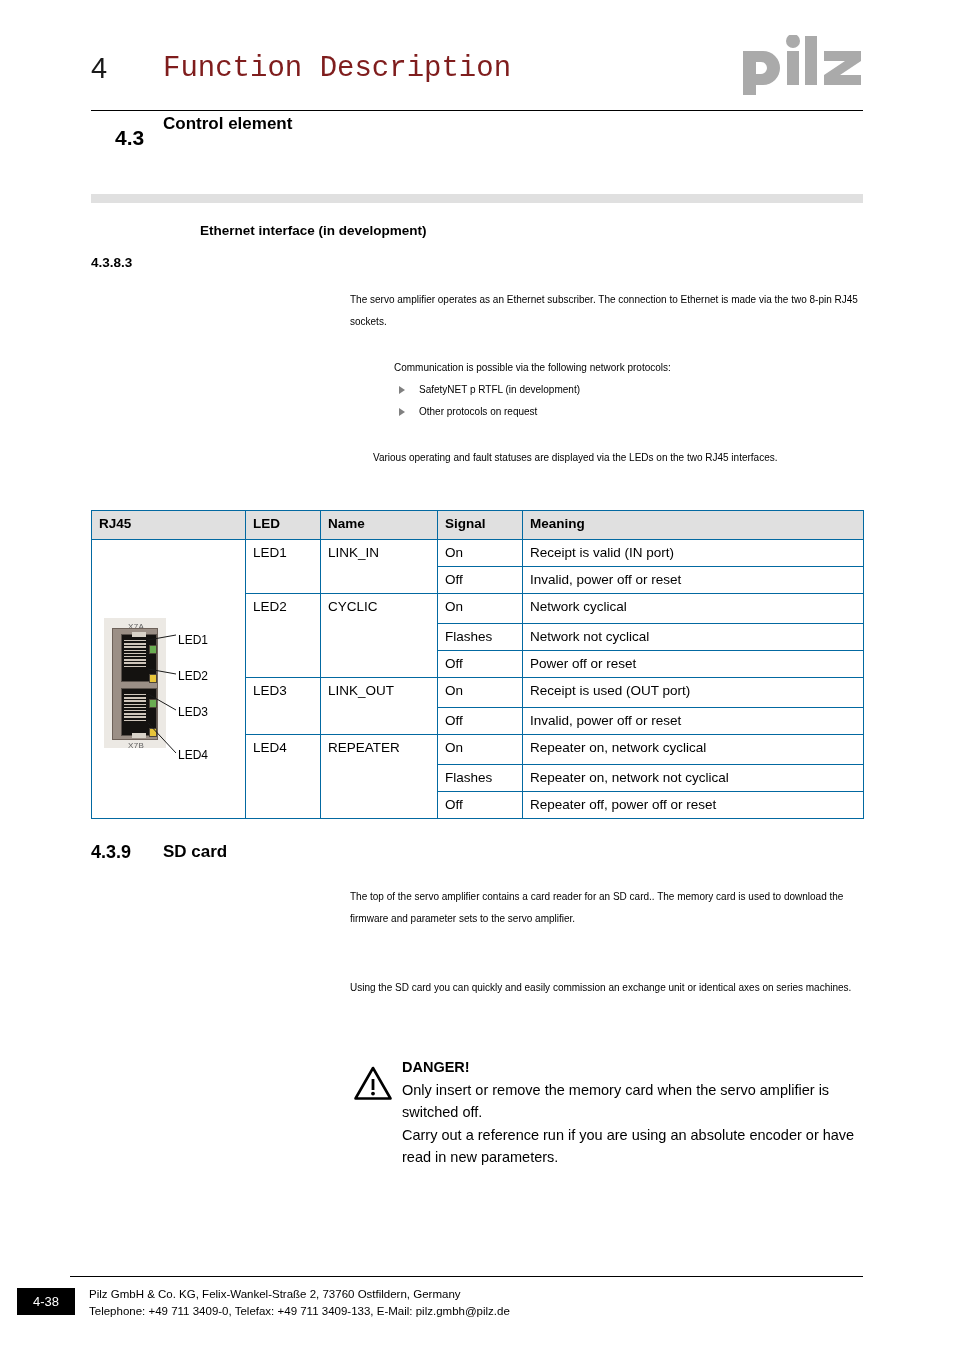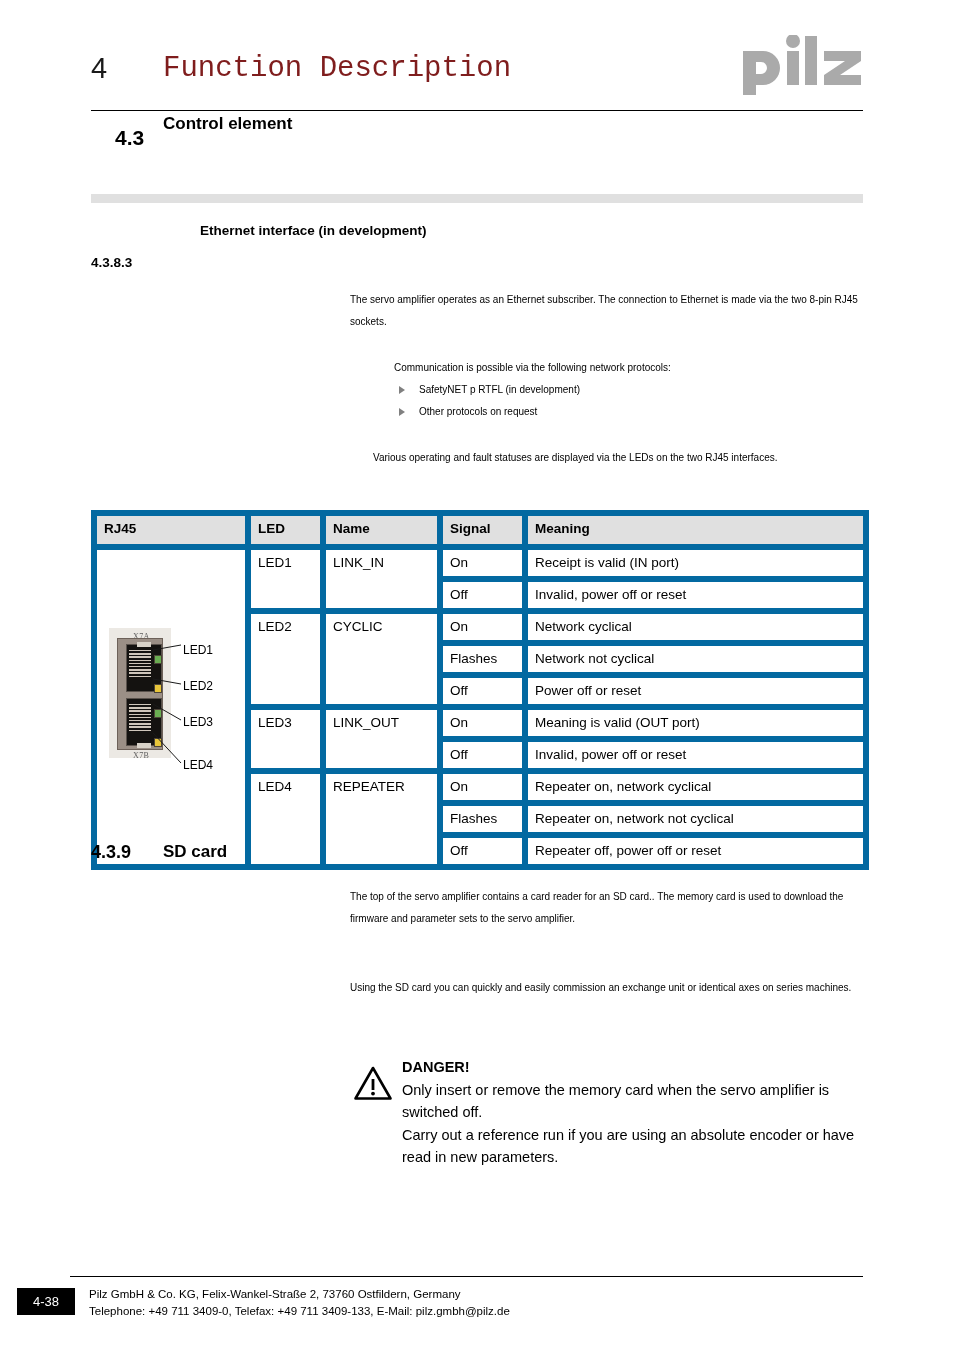--- a/index.html
+++ b/index.html
@@ -130,21 +130,21 @@
   
   .led-table {
     position: absolute;
     left: 91px; top: 510px;
     width: 772px;
     border-collapse: collapse;
     font-size: 13.5px;
     table-layout: fixed;
   }
   .led-table th, .led-table td {
-    border: 6px solid #0369a1;
+    border: 1px solid #0369a1;
     text-align: left;
     vertical-align: top;
     padding: 5px 7px 5px 7px;
     font-weight: normal;
     line-height: 16px;
   }
   .led-table thead th {
     background: #e0e0e0;
     font-weight: bold;
     height: 18px;
@@ -214,21 +214,21 @@
   .led-green { background: #6aad52; }
   .led-amber { background: #e8c53a; }
   .ld1 { left: 36px; top: 16px; }
   .ld2 { left: 36px; top: 45px; }
   .ld3 { left: 36px; top: 70px; }
   .ld4 { left: 36px; top: 99px; }
   .rj45-label {
     position: absolute;
     font-size: 8px;
     color: #5e5e5e;
-    font-family: Liberation Serif, serif;
+    font-family: Liberation Sans, sans-serif;
     letter-spacing: 0.4px;
   }
   .lab-x7a { left: 24px; top: 1px; }
   .lab-x7b { left: 24px; top: 120px; }
 
   .leader-svg {
     position: absolute;
     left: 0; top: 0;
     width: 152px; height: 278px;
     pointer-events: none;
@@ -428,21 +428,21 @@
     </tr>
     <tr>
       <td>Off</td>
       <td>Power off or reset</td>
     </tr>
 
     <tr class="grp-start">
       <td rowspan="2">LED3</td>
       <td rowspan="2">LINK_OUT</td>
       <td>On</td>
-      <td>Meaning is valid (OUT port)</td>
+      <td>Receipt is used (OUT port)</td>
     </tr>
     <tr>
       <td>Off</td>
       <td>Invalid, power off or reset</td>
     </tr>
 
     <tr class="grp-start">
       <td rowspan="3">LED4</td>
       <td rowspan="3">REPEATER</td>
       <td>On</td>

